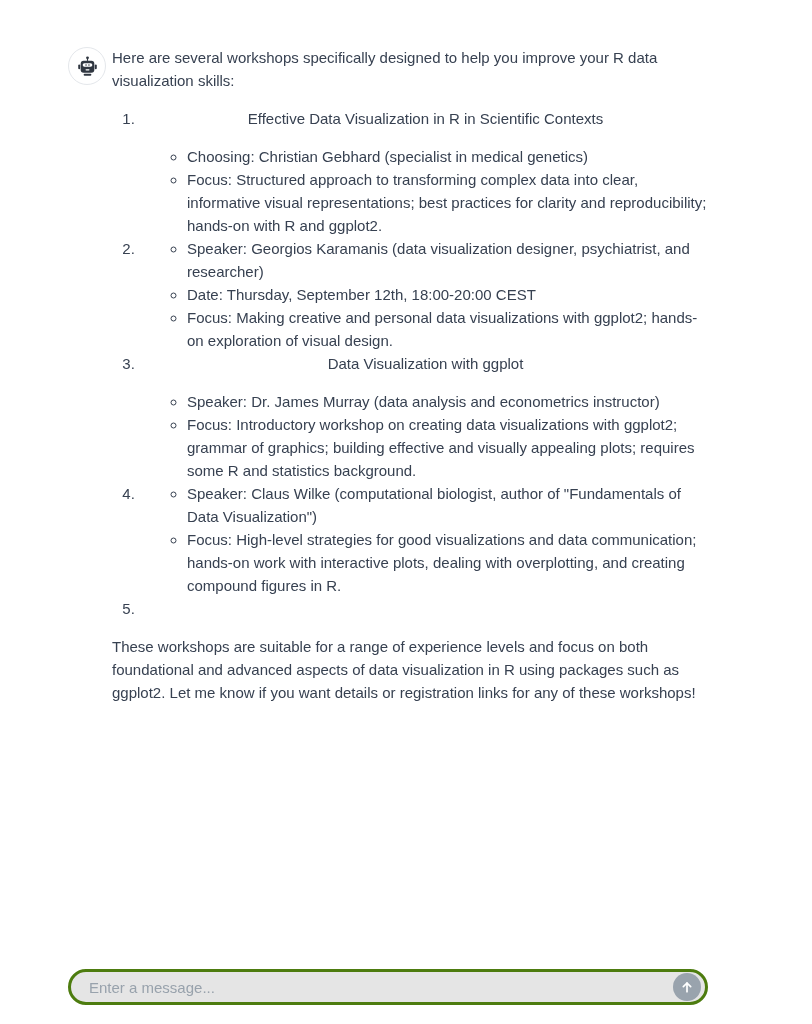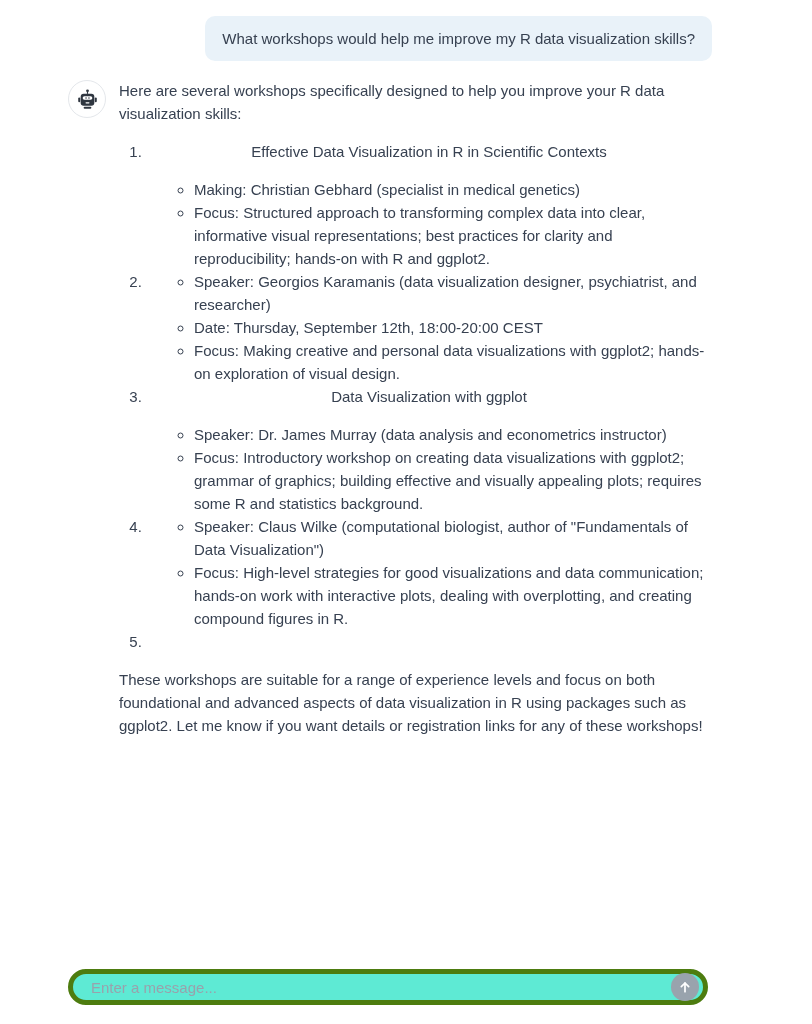--- a/index.html
+++ b/index.html
@@ -28,22 +28,22 @@
     border-radius: 10px;
     padding: 13px 17px;
     font-size: 15px;
     line-height: 19px;
     color: #374151;
   }
   
   .assistant-row {
     display: flex;
     align-items: flex-start;
-    margin-top: 18px;
-    gap: 13px;
+    margin-top: 46px;
+    gap: 6px;
   }
   .avatar {
     width: 38px; height: 38px;
     flex: 0 0 38px;
     border-radius: 50%;
     border: 1px solid #e4e7eb;
     background: #ffffff;
     display: flex; align-items: center; justify-content: center;
     margin-top: 1px;
   }
@@ -68,23 +68,23 @@
     list-style: circle;
   }
   ul.details > li { margin: 0; }
   
   .composer {
     position: absolute;
     left: 68px;
     width: 640px;
     bottom: 19px;
     height: 36px;
-    border: 5px solid #4d7c0f;
+    border: 3px solid #4d7c0f;
     border-radius: 18px;
-    background: #5eead4;
+    background: #e5e5e5;
     display: flex;
     align-items: center;
     padding: 0 4px 0 18px;
   }
   .composer input {
     flex: 1;
     border: none;
     outline: none;
     background: transparent;
     font-family: "Liberation Sans", sans-serif;
@@ -103,23 +103,20 @@
     cursor: pointer;
     padding: 0;
     margin-left: 8px;
   }
 </style>
 </head>
 <body>
 
 <div class="chat-column">
 
-  <div class="user-row">
-    <div class="user-bubble">What workshops would help me improve my R data visualization skills?</div>
-  </div>
 
   <div class="assistant-row">
     <div class="avatar">
       <svg viewBox="0 0 24 24" width="21" height="21" aria-hidden="true">
         <g fill="#2f3640">
           <circle cx="12" cy="2.1" r="1.6"></circle>
           <rect x="11.35" y="2.8" width="1.3" height="2.8"></rect>
           <rect x="1.4" y="9.8" width="2.3" height="5.4" rx="1.15"></rect>
           <rect x="20.3" y="9.8" width="2.3" height="5.4" rx="1.15"></rect>
           <rect x="4.2" y="5.4" width="15.6" height="13.6" rx="3.4"></rect>
@@ -132,21 +129,21 @@
       </svg>
     </div>
 
     <div class="msg-content">
       <p>Here are several workshops specifically designed to help you improve your R data visualization skills:</p>
 
       <ol class="workshops">
         <li>
           <div class="li-title">Effective Data Visualization in R in Scientific Contexts</div>
           <ul class="details">
-            <li>Making: Christian Gebhard (specialist in medical genetics)</li>
+            <li>Choosing: Christian Gebhard (specialist in medical genetics)</li>
             <li>Focus: Structured approach to transforming complex data into clear, informative visual representations; best practices for clarity and reproducibility; hands-on with R and ggplot2.</li>
           </ul>
         </li>
         <li>
           <ul class="details">
             <li>Speaker: Georgios Karamanis (data visualization designer, psychiatrist, and researcher)</li>
             <li>Date: Thursday, September 12th, 18:00-20:00 CEST</li>
             <li>Focus: Making creative and personal data visualizations with ggplot2; hands-on exploration of visual design.</li>
           </ul>
         </li>

